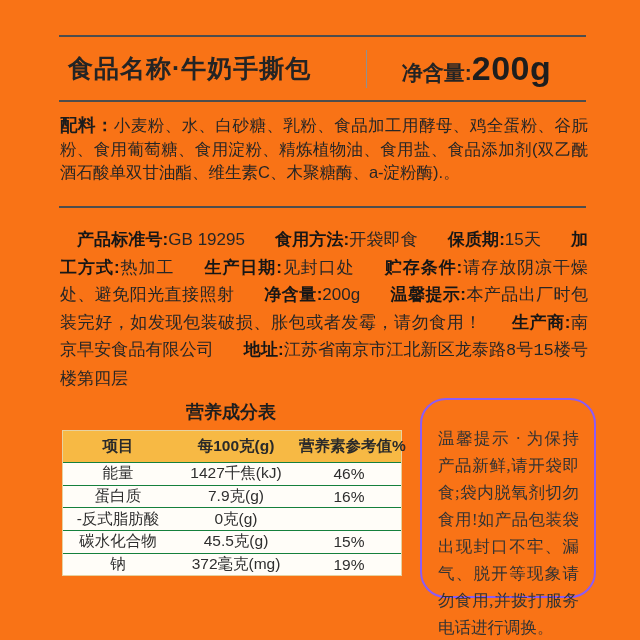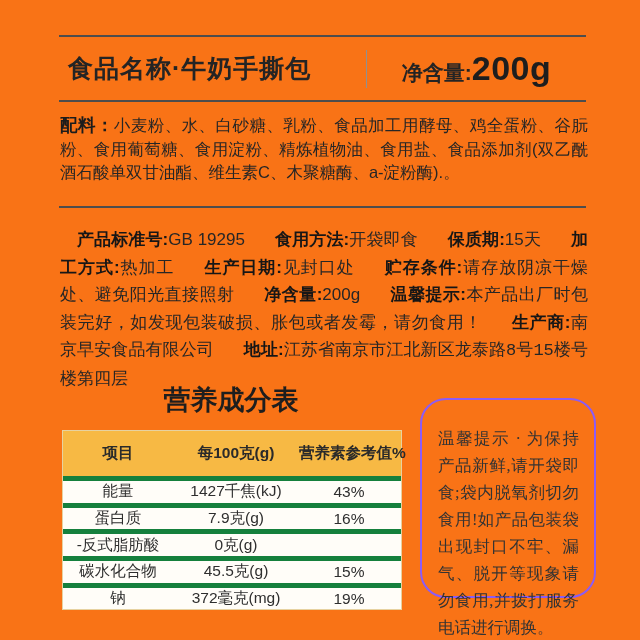--- a/index.html
+++ b/index.html
@@ -25,27 +25,27 @@
   .rule{position:absolute;left:59px;top:206px;width:527px;border-top:2px solid #4d4d4d;}
 
   
   .details{position:absolute;left:60px;top:226px;width:528px;
            font-size:17px;line-height:27.5px;color:#262626;text-align:justify;}
   .details .lbl{font-weight:bold;color:#161616;margin-left:17px;}
   .details .val{margin-right:13px;}
   .details .val:last-child{margin-right:16px;font-family:Liberation Mono, monospace;}
 
   
-  .nutrition-title{position:absolute;left:62px;top:382px;width:338px;
-                   text-align:center;font-size:27px;font-weight:bold;color:#1e1e1e;}
+  .nutrition-title{position:absolute;left:62px;top:400px;width:338px;
+                   text-align:center;font-size:18px;font-weight:bold;color:#1e1e1e;}
   .ntable{position:absolute;left:62px;top:430px;width:338px;
           border:1px solid #e7d2a0;background:#fffdf8;font-size:15.5px;}
   .nrow{display:grid;grid-template-columns:110px 126px 100px;align-items:center;}
-  .nrow.head{height:45px;font-weight:bold;color:#2a2a2a;}
-  .nrow.body{height:21.7px;color:#2e2e2e;border-top:5px solid #15803d;}
+  .nrow.head{height:31px;font-weight:bold;color:#2a2a2a;}
+  .nrow.body{height:21.7px;color:#2e2e2e;border-top:1px solid #15803d;}
   .nrow.body:first-of-type{border-top:none;}
   .ncell{text-align:center;white-space:nowrap;}
 
   
   .tips{position:absolute;left:420px;top:398px;width:176px;height:200px;
         box-sizing:border-box;border:2px solid #8b5cf6;border-radius:26px;
         padding:25px 15px 0 16px;
         font-family:"Liberation Serif","DejaVu Serif",serif;
         font-size:16.5px;line-height:27px;text-align:justify;color:#333;}
 </style>
@@ -75,21 +75,21 @@
 
   <div class="ntable" style="border-color: rgb(231, 210, 160);">
       <div class="nrow head" style="background: rgb(247, 185, 68);">
         <div class="ncell">项目</div>
         <div class="ncell">每100克(g)</div>
         <div class="ncell">营养素参考值%</div>
       </div>
       <div class="nrow body">
         <div class="ncell">能量</div>
         <div class="ncell">1427千焦(kJ)</div>
-        <div class="ncell">43%</div>
+        <div class="ncell">46%</div>
       </div>
       <div class="nrow body">
         <div class="ncell">蛋白质</div>
         <div class="ncell">7.9克(g)</div>
         <div class="ncell">16%</div>
       </div>
       <div class="nrow body">
         <div class="ncell">-反式脂肪酸</div>
         <div class="ncell">0克(g)</div>
         <div class="ncell"></div>

